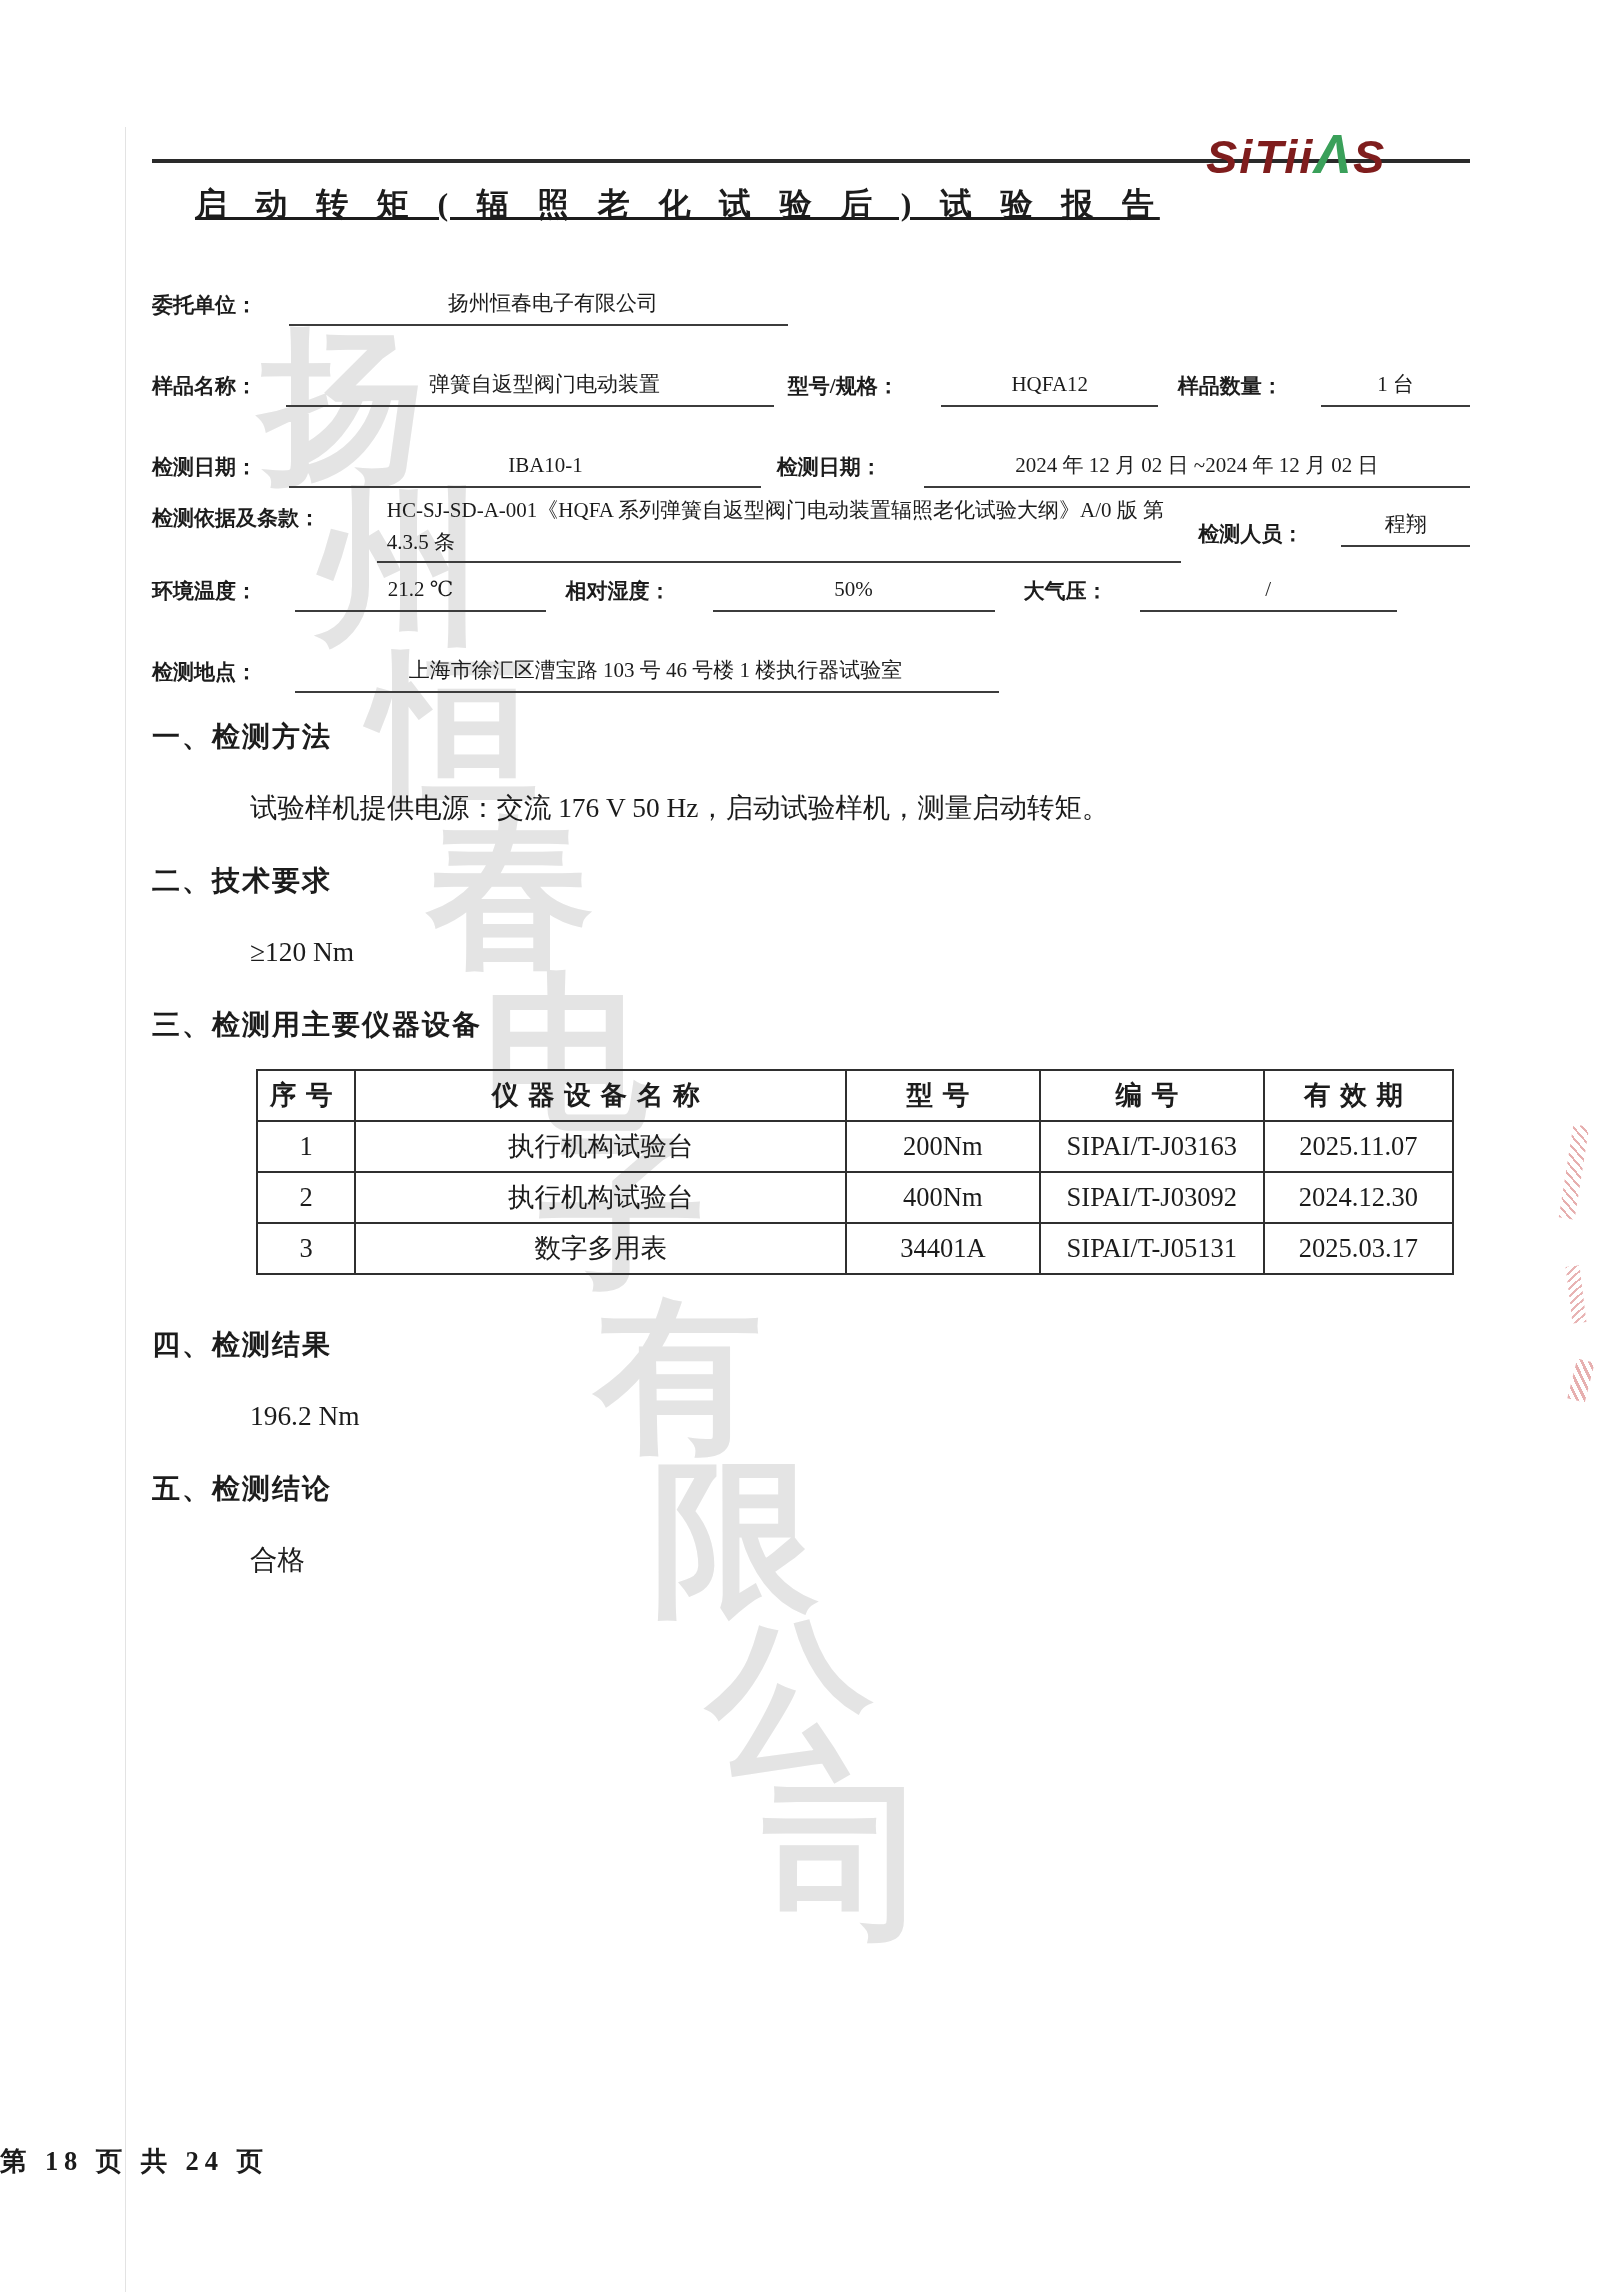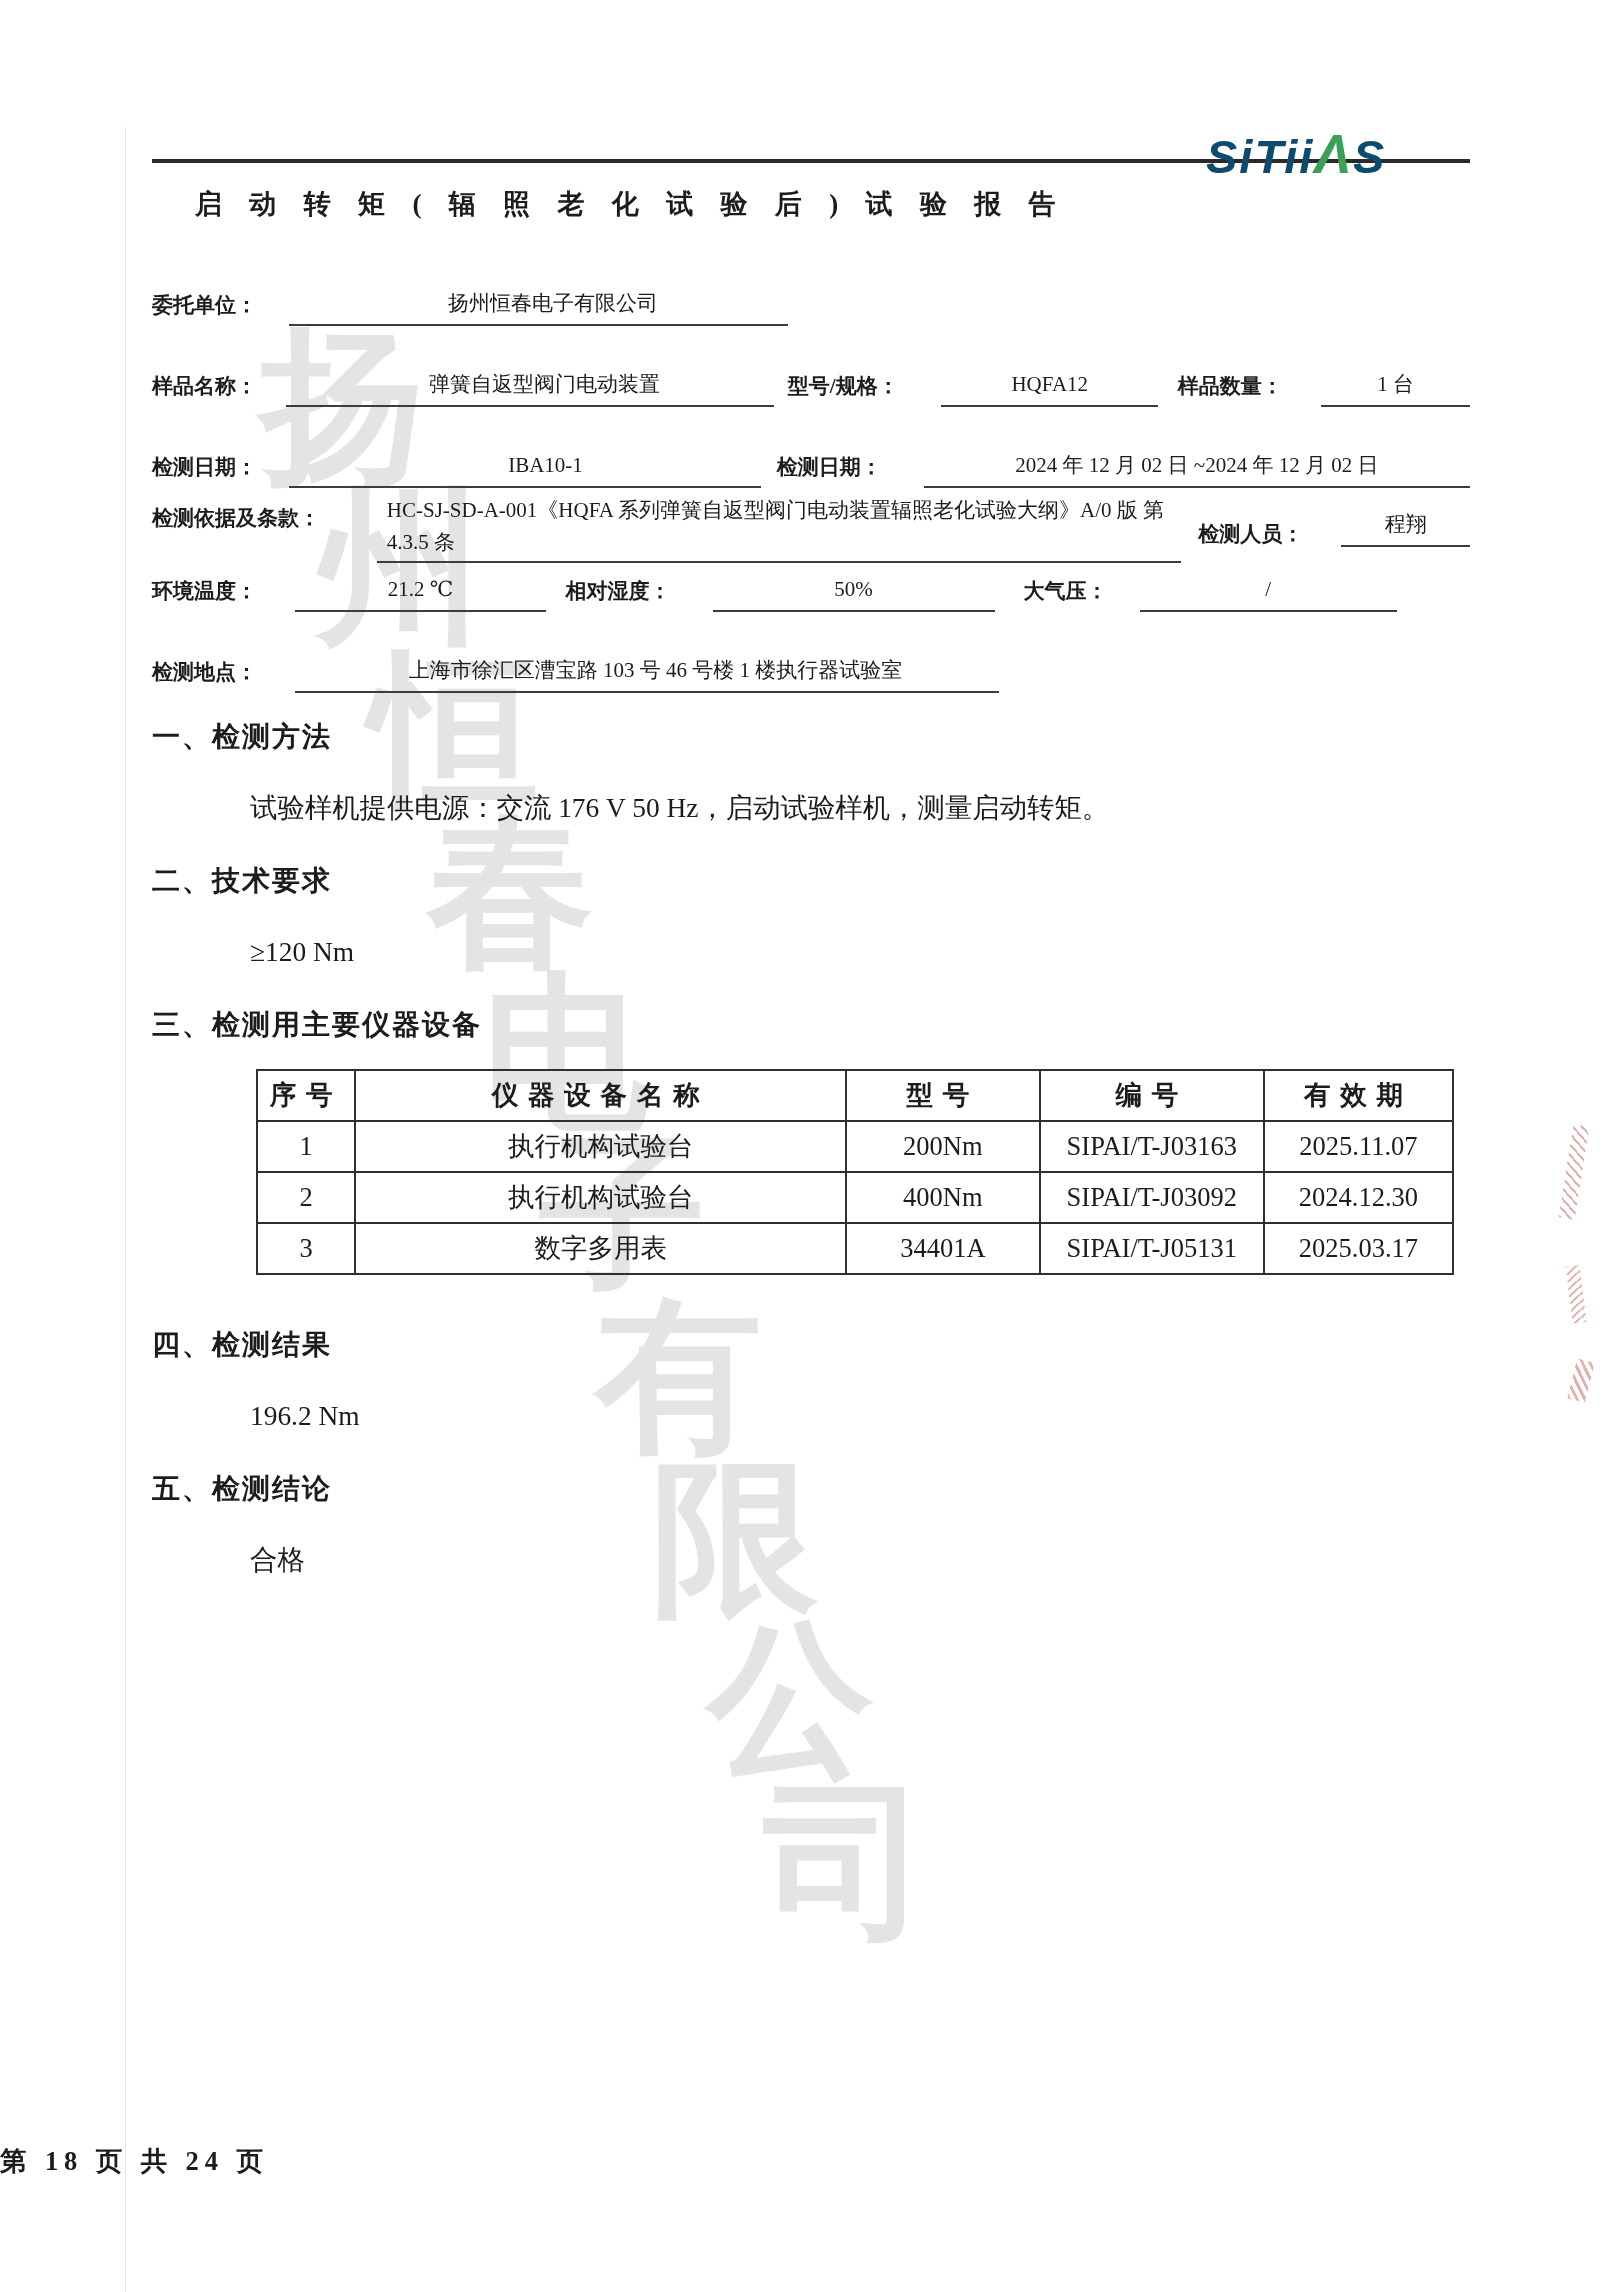--- a/index.html
+++ b/index.html
@@ -13,24 +13,24 @@
     overflow:hidden;
   }
   .scan-edge{position:absolute;left:125px;top:127px;width:1px;height:2165px;background:#e3e3e3;}
   
   .wm{position:absolute;z-index:0;font-size:167px;font-weight:700;color:#e4e4e4;line-height:1;user-select:none;}
   
   .content{position:absolute;left:152px;top:145px;width:1318px;z-index:2;}
   .report-no{font-size:27.4px;font-weight:700;letter-spacing:1px;padding-left:5.9px;height:43px;line-height:43px;}
   .logo{position:absolute;left:1054px;top:-23.5px;font-family:"Liberation Sans","DejaVu Sans",sans-serif;
         font-style:italic;font-weight:900;font-size:47px;letter-spacing:2px;}
-  .logo .b{color:#0c4a6e;}
+  .logo .b{color:#7f1d1d;}
   .logo .g{color:#3aa05a;font-size:55px;}
   .rule{height:3.9px;background:#2a2a2a;margin-top:13.7px;}
-  .title{margin-top:11.8px;padding-left:43px;font-size:27px;font-weight:700;letter-spacing:5.9px;word-spacing:8.8px;height:61px;line-height:61px;}
+  .title{margin-top:11.8px;padding-left:43px;font-size:32px;font-weight:700;letter-spacing:5.9px;word-spacing:8.8px;height:61px;line-height:61px;text-decoration:underline;}
   
   .form{margin-top:15.7px;font-size:21px;}
   .frow{display:flex;align-items:flex-end;margin-bottom:5.9px;}
   .lbl{font-weight:700;height:41px;line-height:41px;white-space:nowrap;}
   .val{height:41px;line-height:41px;border-bottom:2px solid #3c3c3c;white-space:nowrap;}
   .vc{text-align:center;}
   .vl{text-align:center;margin-top:32px;}
   .basis-val{border-bottom:2px solid #3c3c3c;line-height:1.55;padding:0 3.9px 2px 9.8px;}
   
   .sec-title{font-size:28px;font-weight:700;letter-spacing:2px;margin-top:0;height:37px;line-height:37px;}

